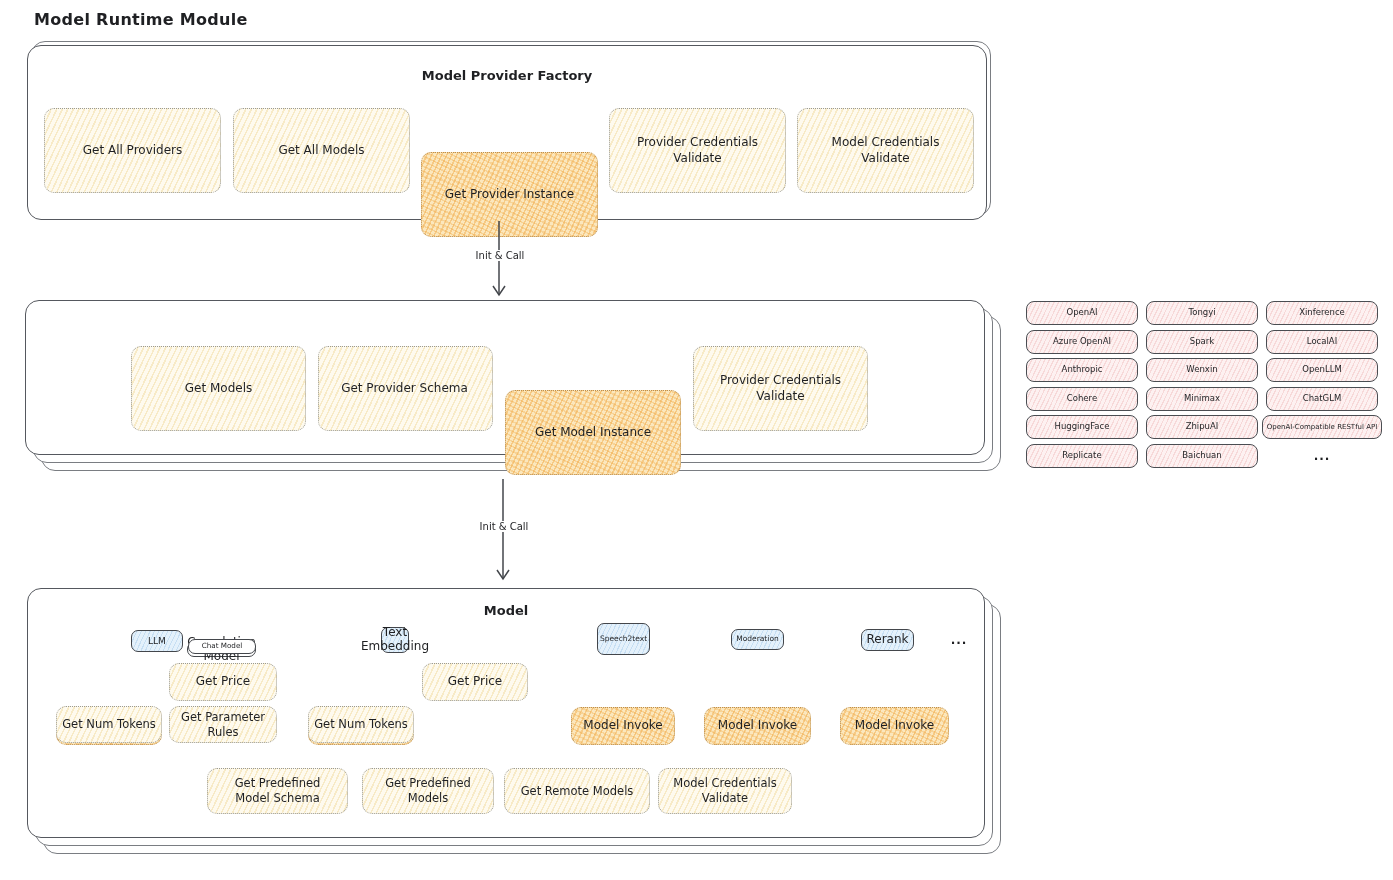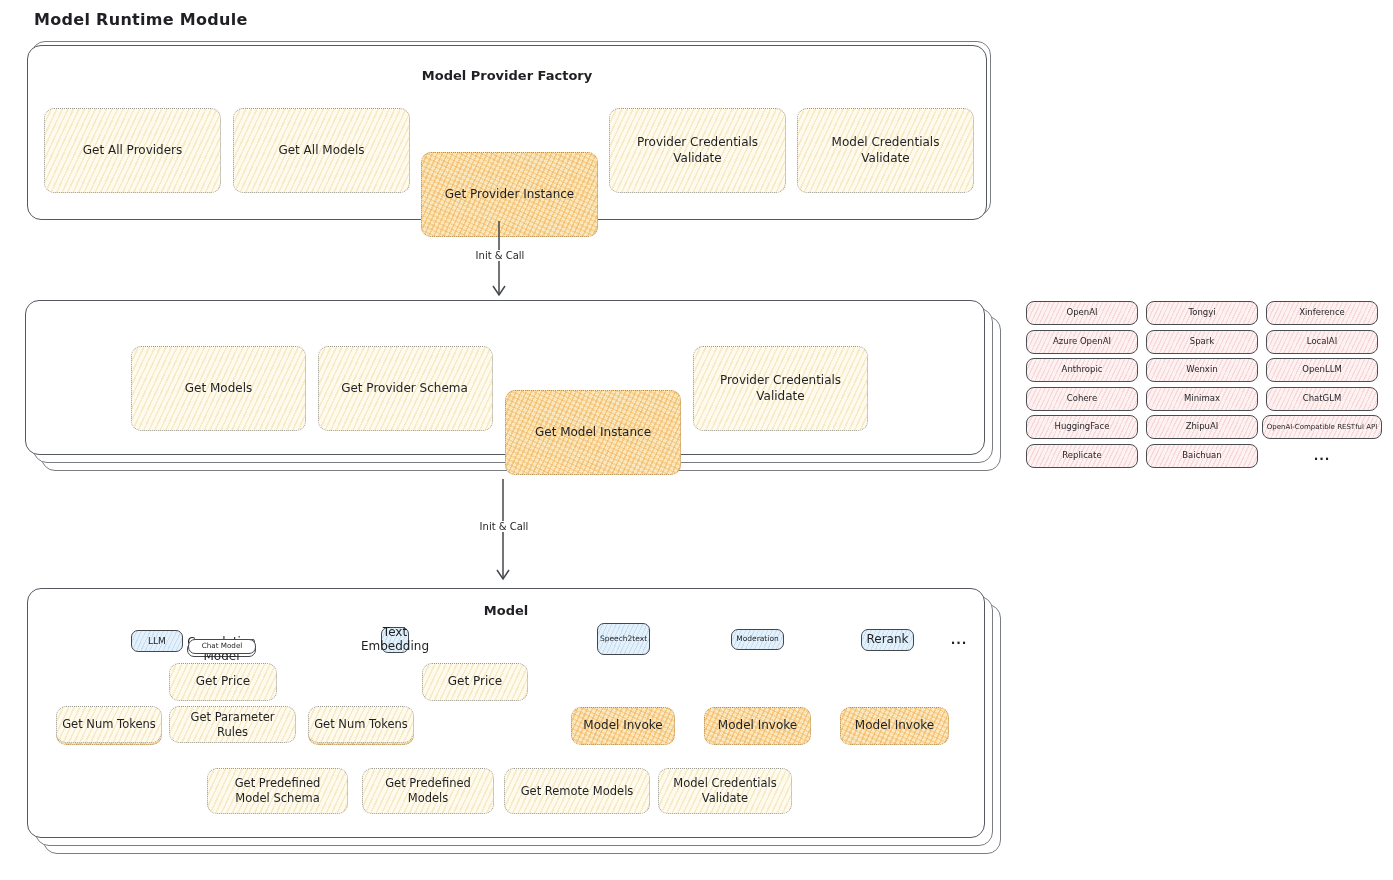--- a/index.html
+++ b/index.html
@@ -113,21 +113,21 @@
 
     <div class="btn orange" style="left:28px;top:74px;width:106px;height:38px;">Model Invoke</div>
     <div class="btn yellow" style="left:141px;top:74px;width:108px;height:38px;">Get Price</div>
     <div class="btn orange" style="left:280px;top:74px;width:106px;height:38px;">Model Invoke</div>
     <div class="btn yellow" style="left:394px;top:74px;width:106px;height:38px;">Get Price</div>
     <div class="btn orange" style="left:543px;top:74px;width:104px;height:38px;">Model Invoke</div>
     <div class="btn orange" style="left:676px;top:74px;width:107px;height:38px;">Model Invoke</div>
     <div class="btn orange" style="left:812px;top:74px;width:109px;height:38px;">Model Invoke</div>
 
     <div class="btn yellow" style="left:28px;top:117px;width:106px;height:37px;font-size:11.5px;padding:2px 4px;">Get Num Tokens</div>
-    <div class="btn yellow" style="left:141px;top:117px;width:127px;height:37px;font-size:11.5px;">Get Parameter Rules</div>
+    <div class="btn yellow" style="left:141px;top:117px;width:108px;height:37px;font-size:11.5px;">Get Parameter Rules</div>
     <div class="btn yellow" style="left:280px;top:117px;width:106px;height:37px;font-size:11.5px;padding:2px 4px;">Get Num Tokens</div>
 
     <div class="btn yellow" style="left:179px;top:179px;width:141px;height:46px;font-size:11.5px;">Get Predefined Model Schema</div>
     <div class="btn yellow" style="left:334px;top:179px;width:132px;height:46px;font-size:11.5px;">Get Predefined Models</div>
     <div class="btn yellow" style="left:476px;top:179px;width:146px;height:46px;font-size:11.5px;">Get Remote Models</div>
     <div class="btn yellow" style="left:630px;top:179px;width:134px;height:46px;font-size:11.5px;">Model Credentials Validate</div>
   </div>
 
 </div>
 

